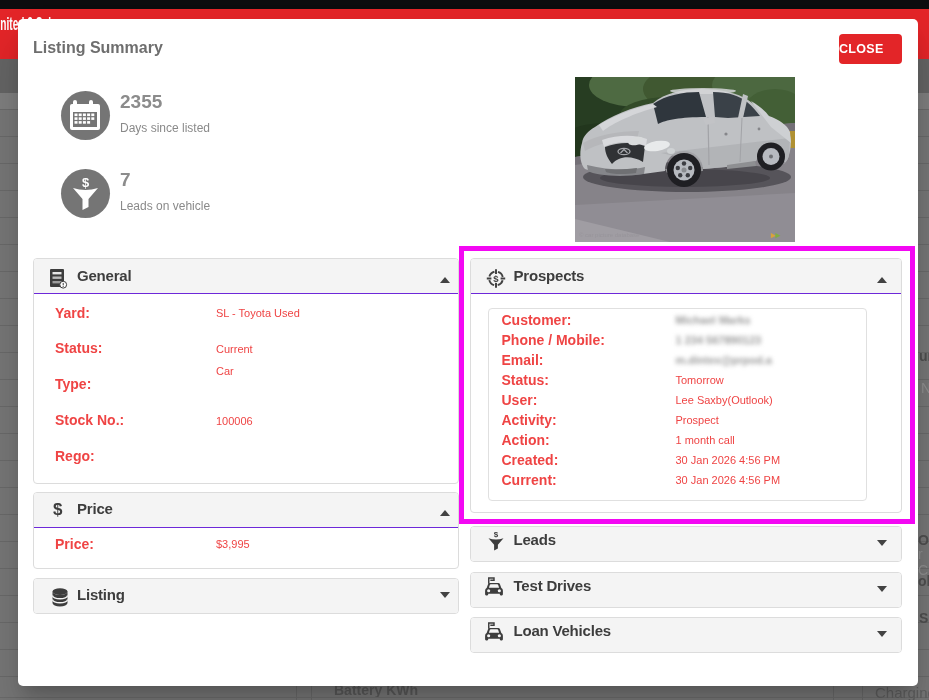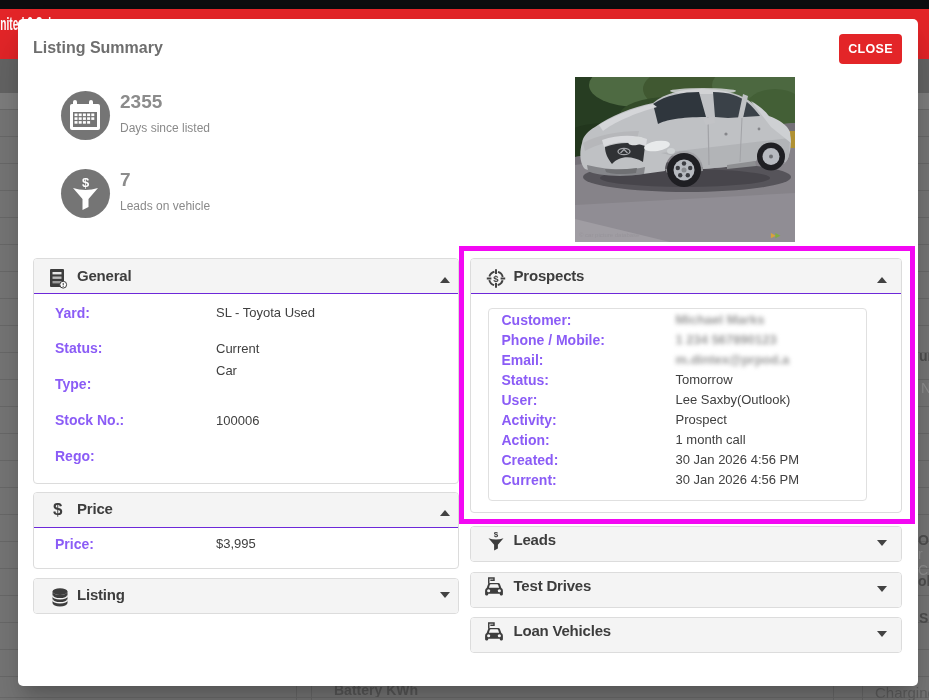--- a/index.html
+++ b/index.html
@@ -17,38 +17,38 @@
     background:repeating-linear-gradient(to bottom, #767676 0px, #767676 26px, #696969 26px, #696969 27px); }
   .bgtxt { color:#4f4f4f; font-weight:bold; font-size:14px; }
   .bgtxt2 { color:#8f8f8f; font-size:14px; }
   .bgline-v { width:1px; background:#696969; }
 
   
   #modal { left:18px; top:19px; width:900px; height:667px; background:#fff; border-radius:5px;
     box-shadow:0 11px 15px -7px rgba(0,0,0,.2), 0 24px 38px 3px rgba(0,0,0,.14); }
   #title { left:15px; top:20px; font-size:16px; font-weight:bold; color:#6e6e6e; }
   #closebtn { left:821px; top:15px; width:63px; height:30px; background:#e32528; border-radius:4px;
-    color:#fff; font-size:12.5px; font-weight:bold; letter-spacing:.3px; text-align:center; line-height:30px; }
+    color:#fff; font-size:12.5px; font-weight:bold; letter-spacing:.3px; line-height:30px; }
 
   .statcircle { width:49px; height:49px; border-radius:50%; background:#757575; }
   .statnum { left:102px; font-size:19px; font-weight:bold; color:#8c8c8c; line-height:19px; }
   .statlab { left:102px; font-size:12px; color:#8a8a8a; line-height:12px; }
 
   
   .panel { position:absolute; border:1px solid #dcdcdc; border-radius:4px; background:#fff; }
   .phead { position:absolute; left:0; top:0; right:0; height:35px; background:#f4f4f4; border-radius:3px 3px 0 0; }
   .panel.collapsed .phead { border-radius:3px; height:100%; }
   .panel.collapsed .ptitle { top:4px; }
   .panel.collapsed .caret-dn { top:13px !important; }
   .panel.open .phead { border-bottom:1px solid #6d28d9; }
   .ptitle { position:absolute; left:43px; top:8px; font-size:15px; font-weight:bold; color:#3d3d3d; letter-spacing:-0.2px; }
   .caret-up { position:absolute; width:0; height:0; border-left:5.5px solid transparent; border-right:5.5px solid transparent; border-bottom:6px solid #424242; }
   .caret-dn { position:absolute; width:0; height:0; border-left:5.5px solid transparent; border-right:5.5px solid transparent; border-top:6px solid #424242; }
-  .row-lab { position:absolute; font-size:14px; font-weight:bold; color:#8b5cf6; line-height:14px; }
-  .row-val { position:absolute; font-size:13px; color:#404040; line-height:14px; }
+  .row-lab { position:absolute; font-size:14px; font-weight:bold; color:#ef4444; line-height:14px; }
+  .row-val { position:absolute; font-size:11px; color:#ef4444; line-height:14px; }
 
   #magenta { left:441px; top:226.5px; width:456px; height:278px; border:5px solid #f307f3; }
 
   .blur1 { filter:blur(2.3px); color:#9a9a9a; font-weight:bold; }
 </style>
 </head>
 <body>
 
 <div class="abs" id="bg-rows"></div>
 <div class="abs" id="bg-toolbar"></div>

